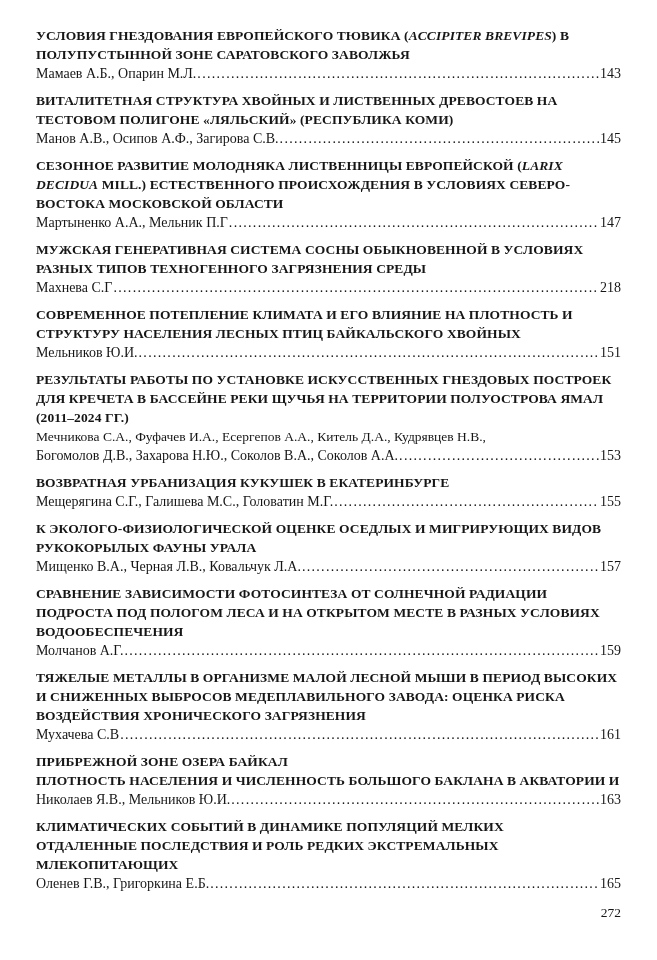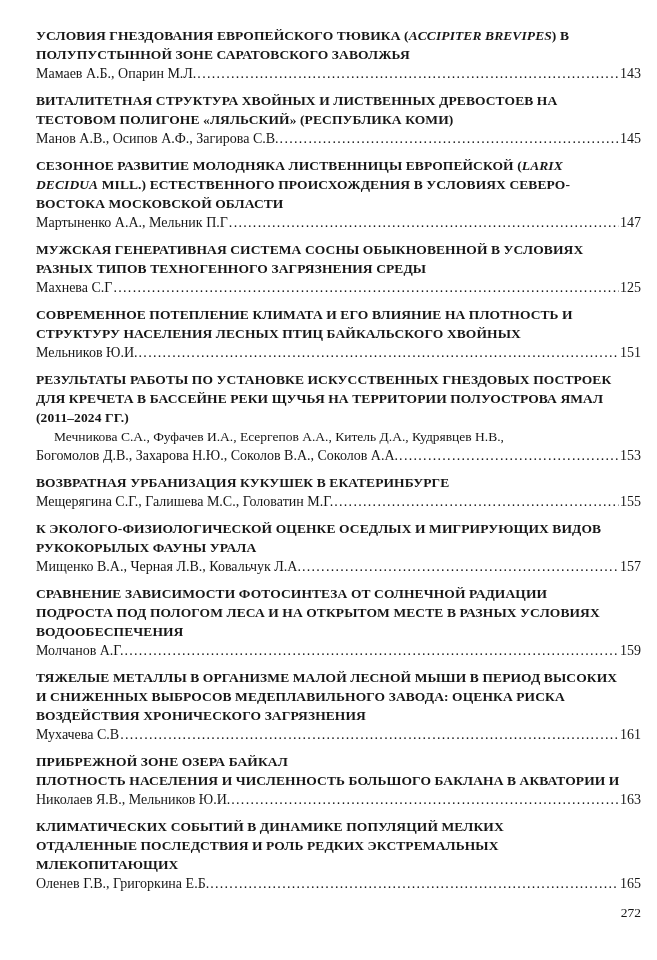--- a/index.html
+++ b/index.html
@@ -8,21 +8,21 @@
     background: #ffffff;
   }
   .page {
     position: relative;
     box-sizing: border-box;
     width: 657px;
     height: 960px;
     background: #ffffff;
     color: #161616;
     font-family: "Liberation Serif", serif;
-    padding: 26px 16px 0 36px;
+    padding: 26px 36px 0 36px;
     overflow: hidden;
   }
   .toc-list {
     display: block;
   }
   .entry {
     margin-bottom: 8px;
   }
   .title-line {
     font-weight: 700;
@@ -31,21 +31,20 @@
     white-space: nowrap;
     letter-spacing: 0.1px;
   }
   .title-line i {
     font-style: italic;
   }
   .author-line {
     font-size: 13.5px;
     line-height: 19px;
     white-space: nowrap;
-    margin-left: 18px;
   }
   .author-row {
     display: flex;
     align-items: baseline;
     font-size: 14px;
     line-height: 19px;
   }
   .author-text {
     flex: 0 0 auto;
     white-space: nowrap;
@@ -104,21 +103,21 @@
           <span class="dots"></span>
           <span class="pagenum">147</span>
         </div>
       </div>
       <div class="entry">
         <div class="title-line"><span>МУЖСКАЯ ГЕНЕРАТИВНАЯ СИСТЕМА СОСНЫ ОБЫКНОВЕННОЙ В УСЛОВИЯХ</span></div>
         <div class="title-line"><span>РАЗНЫХ ТИПОВ ТЕХНОГЕННОГО ЗАГРЯЗНЕНИЯ СРЕДЫ</span></div>
         <div class="author-row">
           <span class="author-text">Махнева С.Г</span>
           <span class="dots"></span>
-          <span class="pagenum">125</span>
+          <span class="pagenum">218</span>
         </div>
       </div>
       <div class="entry">
         <div class="title-line"><span>СОВРЕМЕННОЕ ПОТЕПЛЕНИЕ КЛИМАТА И ЕГО ВЛИЯНИЕ НА ПЛОТНОСТЬ И</span></div>
         <div class="title-line"><span>СТРУКТУРУ НАСЕЛЕНИЯ ЛЕСНЫХ ПТИЦ БАЙКАЛЬСКОГО ХВОЙНЫХ</span></div>
         <div class="author-row">
           <span class="author-text">Мельников Ю.И.</span>
           <span class="dots"></span>
           <span class="pagenum">151</span>
         </div>

